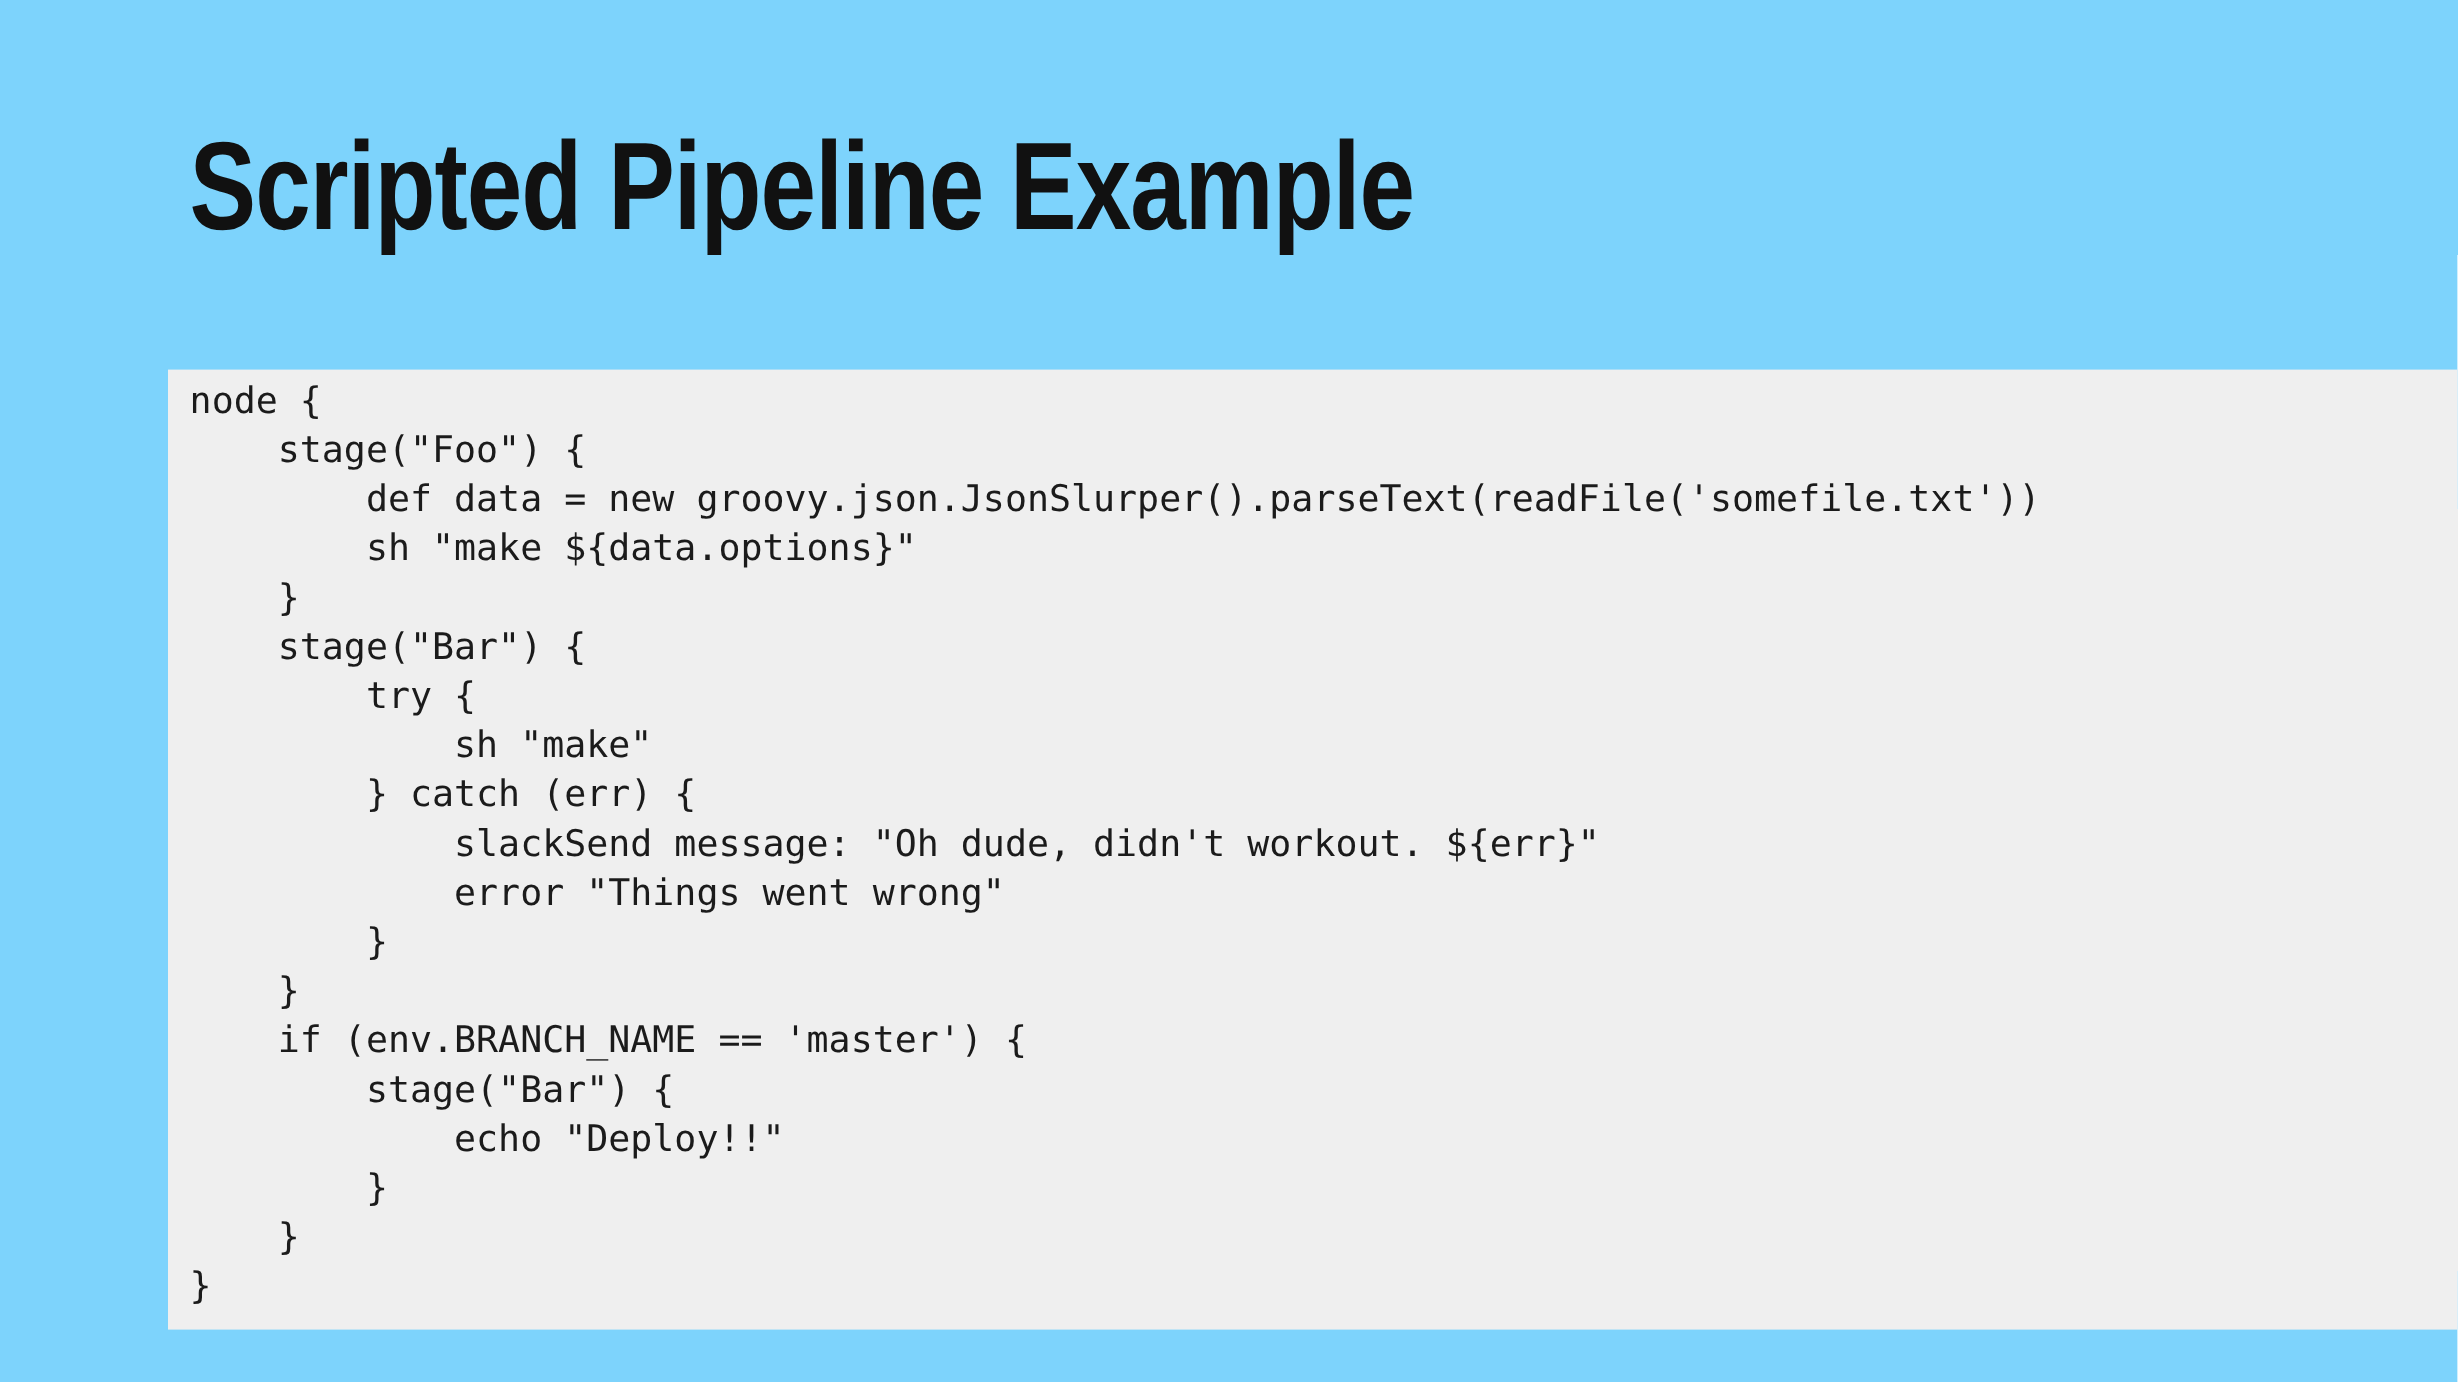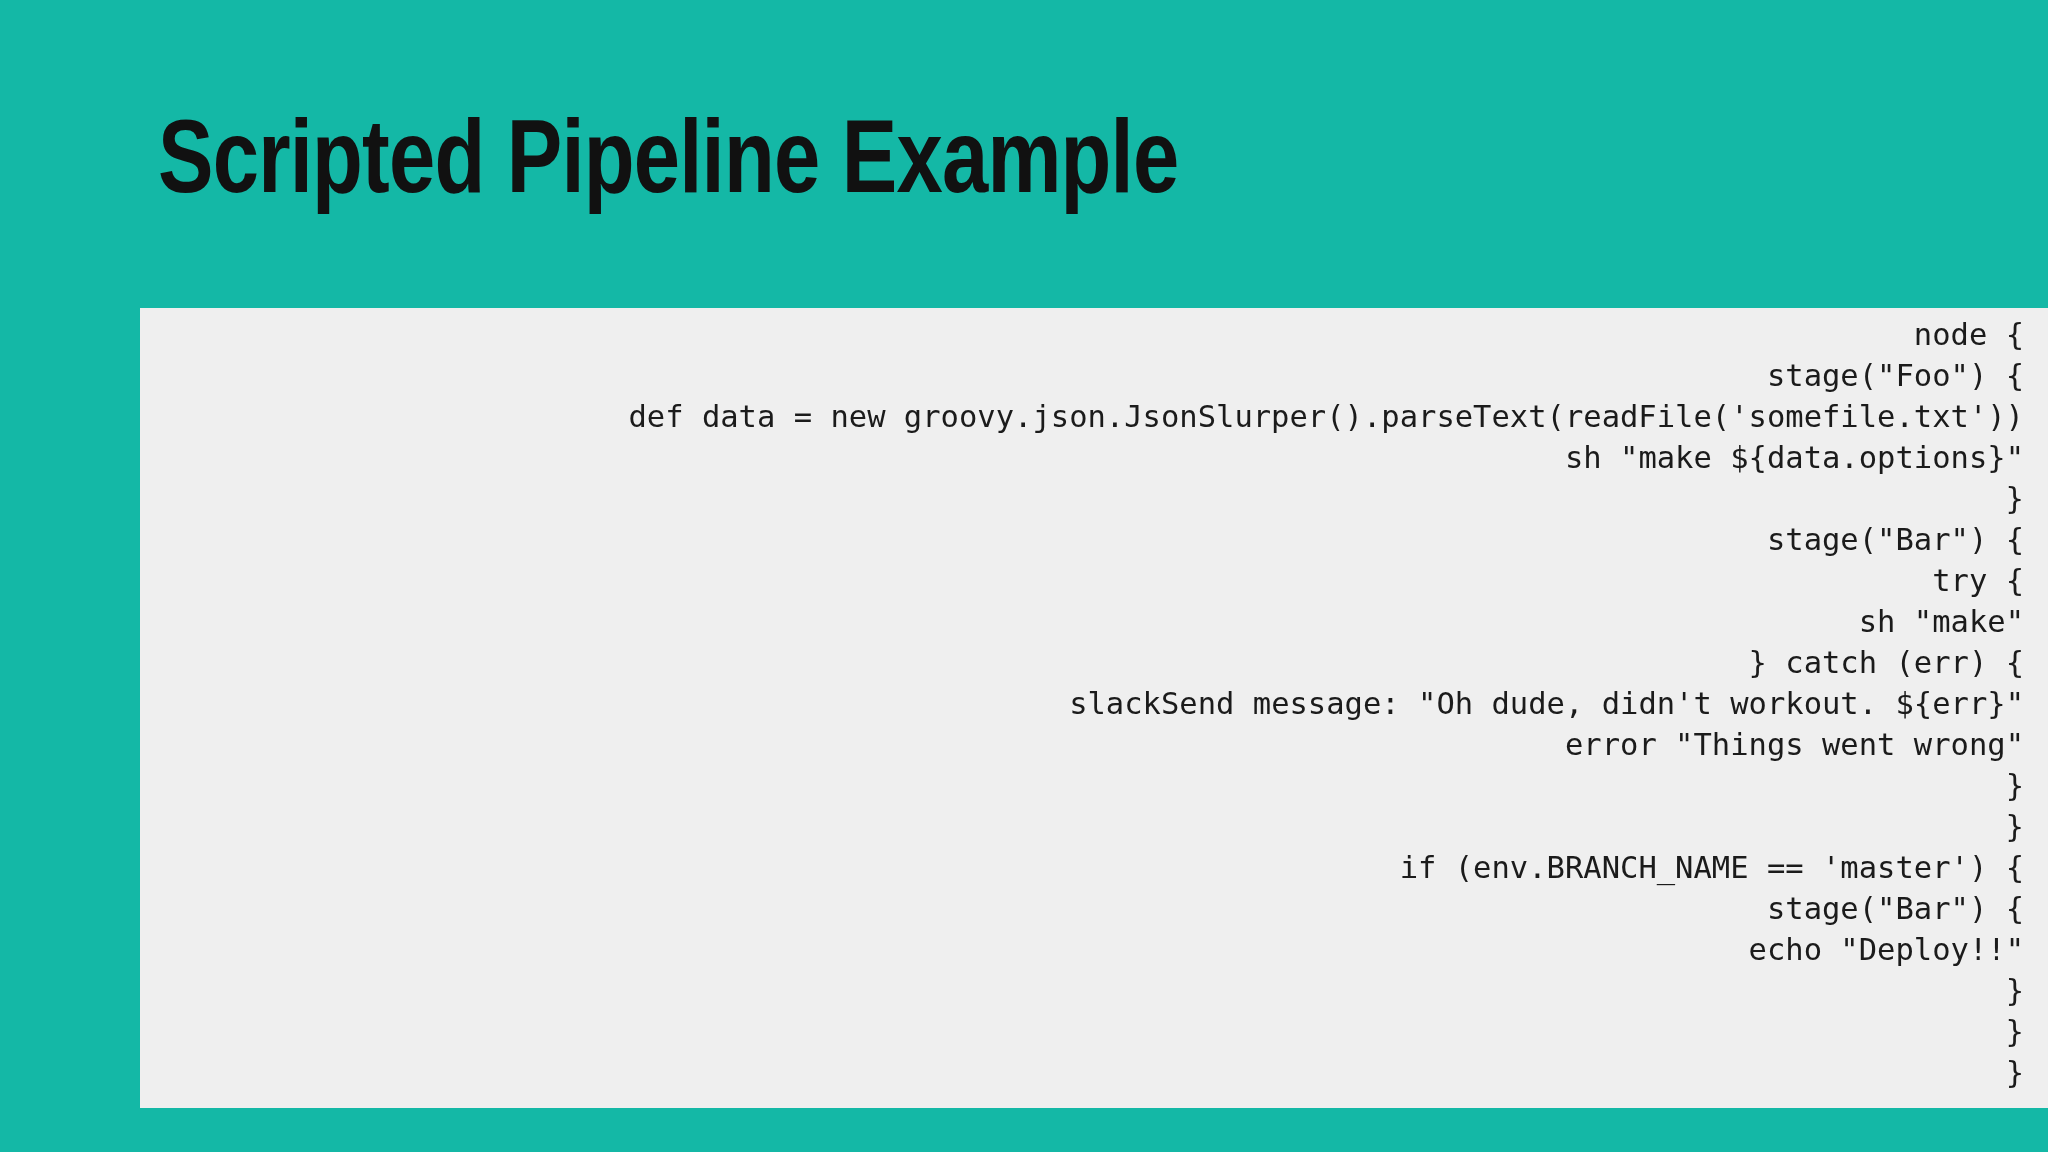--- a/index.html
+++ b/index.html
@@ -45,27 +45,26 @@
   }
   pre.code {
     margin: 0;
     padding: 6px 24px 0 18px;
     font-family: "DejaVu Sans Mono", "Liberation Mono", monospace;
     font-size: 30.5px;
     line-height: 41px;
     color: #1b1b1b;
     white-space: pre;
     overflow: hidden;
-    text-align: right;
   }
 </style>
 </head>
 <body>
 
-<div class="slide" style="background-color: #14b8a6;">
+<div class="slide" style="background-color: #7dd3fc;">
 
   <h1 class="title" style="color: rgb(17, 17, 17);">Scripted Pipeline Example</h1>
 
   <div class="code-panel" style="background-color: rgb(239, 239, 239);">
     <pre class="code" style="color: rgb(27, 27, 27);">node {
     stage("Foo") {
         def data = new groovy.json.JsonSlurper().parseText(readFile('somefile.txt'))
         sh "make ${data.options}"
     }
     stage("Bar") {

